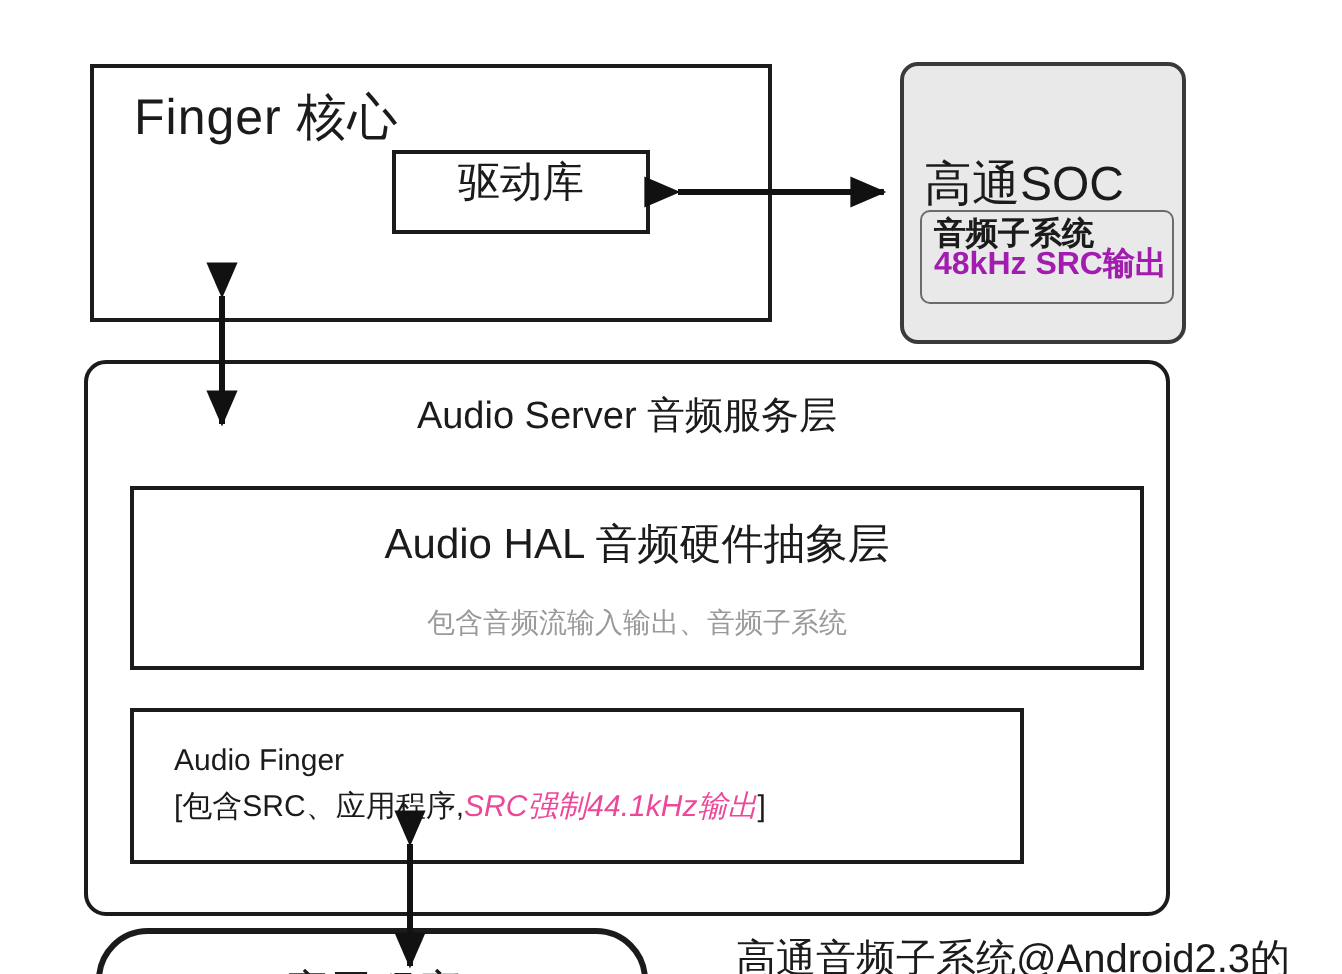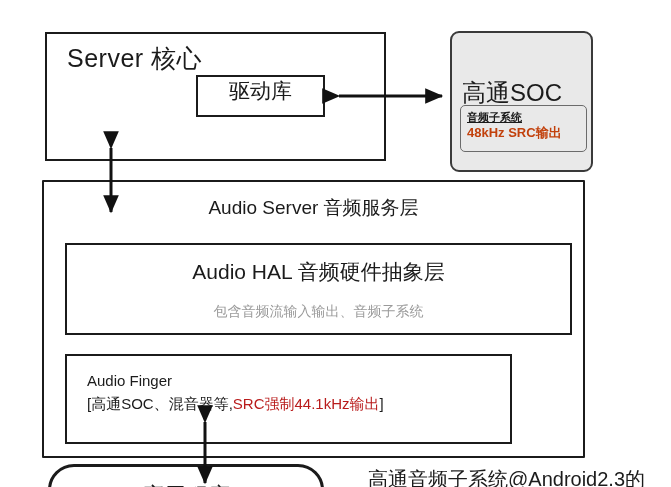--- a/index.html
+++ b/index.html
@@ -60,29 +60,29 @@
     margin-top: 40px;
   }
   .soc-inner {
     position: absolute;
     left: 8px; top: 72px; width: 127px; height: 47px;
     border: 1px solid #6b6b6b;
     border-radius: 5px;
     background: #e9e9e9;
     padding: 4px 0 0 6px;
   }
-  .soc-inner-line1 { font-size: 11px; color: #1b1b1b; line-height: 15px; white-space: nowrap; font-weight: bold; text-decoration: underline; }
-  .soc-inner-line2 { font-size: 13px; color: #c2410c; line-height: 16px; white-space: nowrap; font-weight: bold; }
+  .soc-inner-line1 { font-size: 16px; color: #1b1b1b; line-height: 15px; white-space: nowrap; font-weight: bold; }
+  .soc-inner-line2 { font-size: 16px; color: #a21caf; line-height: 16px; white-space: nowrap; font-weight: bold; }
 
   
   .server-box {
     position: absolute;
     left: 42px; top: 180px; width: 543px; height: 278px;
     border: 2px solid #1b1b1b;
-    border-radius: 1px;
+    border-radius: 11px;
     background: #ffffff;
     z-index: 3;
   }
   .server-title {
     position: absolute;
     left: 0; right: 0; top: 13px;
     text-align: center;
     font-size: 19px;
     color: #1b1b1b;
     white-space: nowrap;
@@ -94,28 +94,28 @@
     background: #ffffff;
     display: flex; flex-direction: column;
     align-items: center; justify-content: center;
     gap: 17px;
   }
   .hal-title { font-size: 21px; color: #1b1b1b; white-space: nowrap; }
   .hal-sub { font-size: 14px; color: #9a9a9a; white-space: nowrap; }
 
   .finger-box {
     position: absolute;
-    left: 21px; top: 172px; width: 447px; height: 90px;
+    left: 21px; top: 172px; width: 447px; height: 78px;
     border: 2px solid #1b1b1b;
     background: #ffffff;
     padding: 14px 0 0 20px;
   }
   .finger-title { font-size: 15px; color: #1b1b1b; line-height: 22px; white-space: nowrap; }
   .finger-detail { font-size: 15px; color: #1b1b1b; line-height: 23px; white-space: nowrap; }
-  .finger-detail .red { color: #b91c1c; }
+  .finger-detail .red { color: #ec4899; font-style: italic; }
 
   
   .bottom-box {
     position: absolute;
     left: 48px; top: 464px; width: 276px; height: 60px;
     border: 3px solid #1b1b1b;
     border-radius: 26px;
     background: #ffffff;
     z-index: 3;
     overflow: hidden;
@@ -141,21 +141,21 @@
 
   
   .arrows { position: absolute; inset: 0; z-index: 7; pointer-events: none; }
 </style>
 </head>
 <body>
 
 <div id="canvas">
 
   <div class="kernel-box">
-    <div class="kernel-title">Server 核心</div>
+    <div class="kernel-title">Finger 核心</div>
   </div>
 
   <div class="driver-box">
     <span class="driver-label">驱动库</span>
   </div>
 
   <div class="soc-box">
     <div class="soc-title">高通SOC
 芯片</div>
     <div class="soc-inner">
@@ -168,21 +168,21 @@
     <div class="server-title">Audio Server 音频服务层</div>
 
     <div class="hal-box">
       <div class="hal-title">Audio HAL 音频硬件抽象层</div>
       <div class="hal-sub">包含音频流输入输出、音频子系统</div>
     </div>
 
     <div class="finger-box">
       <div class="finger-title">Audio Finger</div>
       <div class="finger-detail">
-        <span>[高通SOC、混音器等,</span><span class="red">SRC强制44.1kHz输出</span><span>]</span>
+        <span>[包含SRC、应用程序,</span><span class="red">SRC强制44.1kHz输出</span><span>]</span>
       </div>
     </div>
   </div>
 
   <div class="bottom-box">
     <div class="bottom-label">应用程序</div>
   </div>
 
   <div class="caption">高通音频子系统@Android2.3的</div>
 

